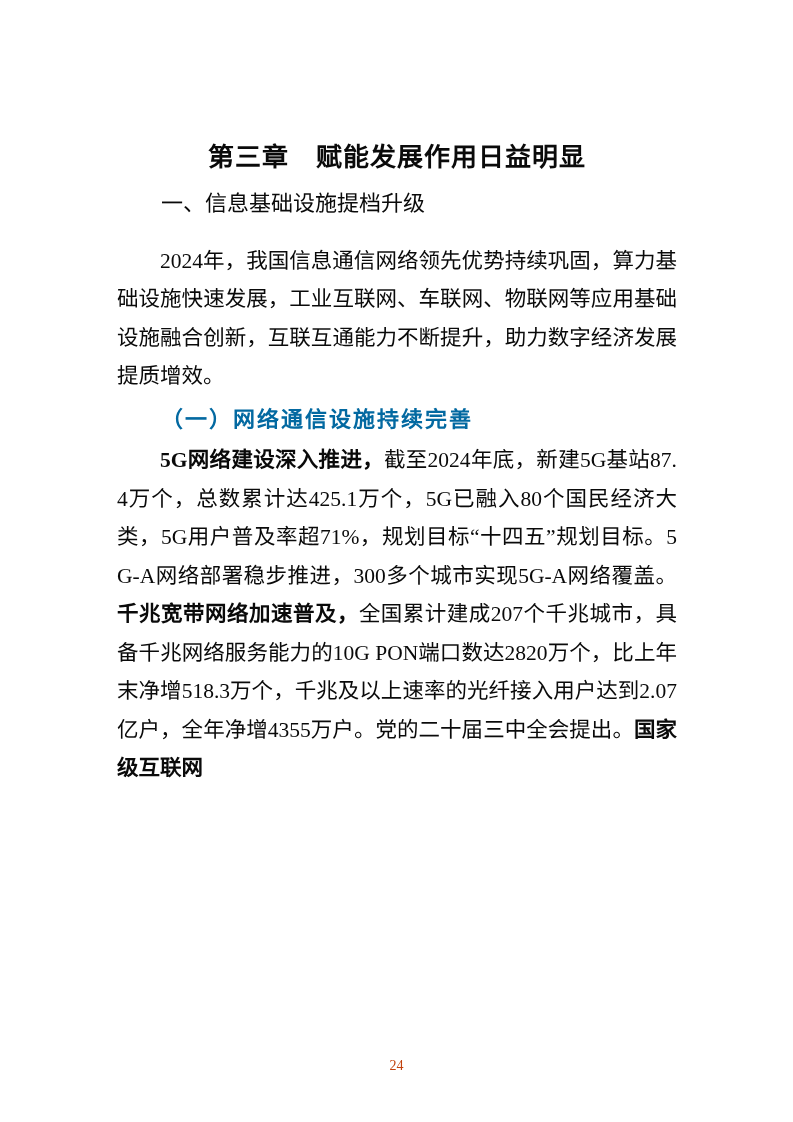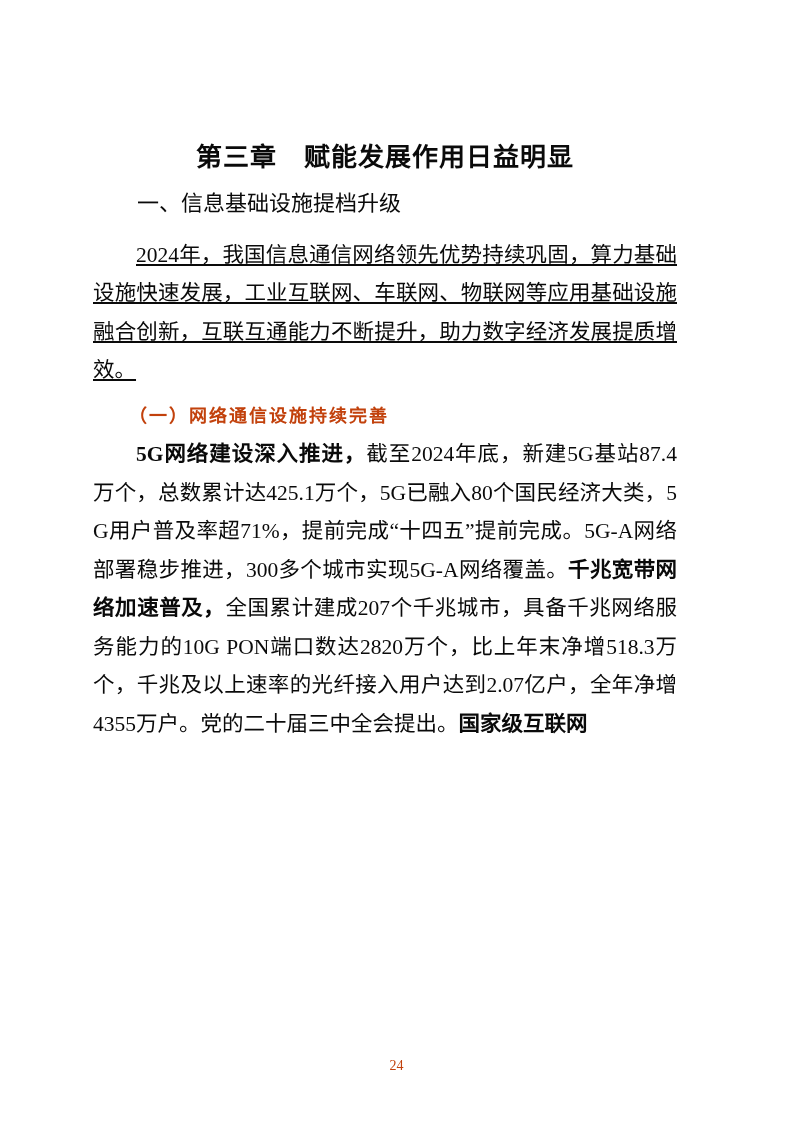--- a/index.html
+++ b/index.html
@@ -7,21 +7,21 @@
     padding: 0;
     background: #ffffff;
   }
   .page {
     position: relative;
     width: 793px;
     height: 1122px;
     margin: 0 auto;
     background: #ffffff;
     box-sizing: border-box;
-    padding: 0 116px 0 93px;
+    padding: 0 116px 0 117px;
     overflow: hidden;
     color: #111111;
   }
   .chapter-title {
     margin: 0;
     padding-top: 139px;
     text-align: center;
     font-family: "Liberation Sans", "DejaVu Sans", sans-serif;
     font-weight: 700;
     font-size: 26px;
@@ -34,40 +34,40 @@
     font-family: "Liberation Serif", "DejaVu Serif", serif;
     font-size: 21.5px;
     line-height: 38.5px;
     text-align: justify;
     text-indent: 2em;
     word-break: break-all;
     overflow-wrap: break-word;
     color: #0a0a0a;
   }
   .para-intro { margin-top: 45px; }
-  .para-section { margin-top: 12px; text-decoration: underline; }
+  .para-section { margin-top: 18px; }
   .para-subsection { margin-top: 0; }
   .section-heading {
     margin: 10px 0 0 0;
     font-family: "Liberation Sans", "DejaVu Sans", sans-serif;
     font-weight: 400;
     font-size: 22px;
     line-height: 38.5px;
     text-indent: 2em;
     color: #0a0a0a;
   }
   .subsection-heading {
     margin: 7px 0 0 0;
-    font-family: Liberation Serif, serif;
+    font-family: Liberation Mono, monospace;
     font-weight: 700;
-    font-size: 18px;
+    font-size: 22px;
     line-height: 38.5px;
     text-indent: 2em;
     letter-spacing: 2px;
-    color: #c2410c;
+    color: #0369a1;
   }
   .rich b {
     font-weight: 700;
   }
   .page-number {
     position: absolute;
     left: 0;
     right: 0;
     top: 1057px;
     text-align: center;
@@ -84,17 +84,17 @@
 
   <h1 class="chapter-title">第三章　赋能发展作用日益明显</h1>
 
 
   <h2 class="section-heading">一、信息基础设施提档升级</h2>
 
   <p class="body-para para-section">2024年，我国信息通信网络领先优势持续巩固，算力基础设施快速发展，工业互联网、车联网、物联网等应用基础设施融合创新，互联互通能力不断提升，助力数字经济发展提质增效。</p>
 
   <h3 class="subsection-heading">（一）网络通信设施持续完善</h3>
 
-  <p class="body-para para-subsection rich"><b>5G网络建设深入推进，</b><span>截至2024年底，新建5G基站87.4万个，总数累计达425.1万个，5G已融入80个国民经济大类，5G用户普及率超71%，提前完成“十四五”提前完成。5G-A网络部署稳步推进，300多个城市实现5G-A网络覆盖。</span><b>千兆宽带网络加速普及，</b><span>全国累计建成207个千兆城市，具备千兆网络服务能力的10G PON端口数达2820万个，比上年末净增518.3万个，千兆及以上速率的光纤接入用户达到2.07亿户，全年净增4355万户。党的二十届三中全会提出。</span><b>国家级互联网</b></p>
+  <p class="body-para para-subsection rich"><b>5G网络建设深入推进，</b><span>截至2024年底，新建5G基站87.4万个，总数累计达425.1万个，5G已融入80个国民经济大类，5G用户普及率超71%，规划目标“十四五”规划目标。5G-A网络部署稳步推进，300多个城市实现5G-A网络覆盖。</span><b>千兆宽带网络加速普及，</b><span>全国累计建成207个千兆城市，具备千兆网络服务能力的10G PON端口数达2820万个，比上年末净增518.3万个，千兆及以上速率的光纤接入用户达到2.07亿户，全年净增4355万户。党的二十届三中全会提出。</span><b>国家级互联网</b></p>
 
   <div class="page-number">24</div>
 
 </div>
 
 </body></html>

